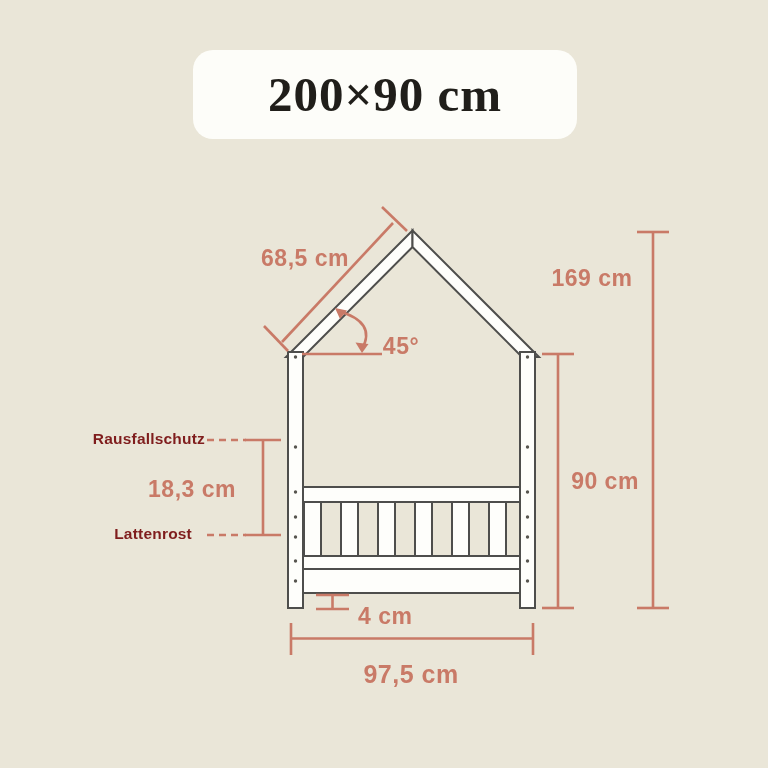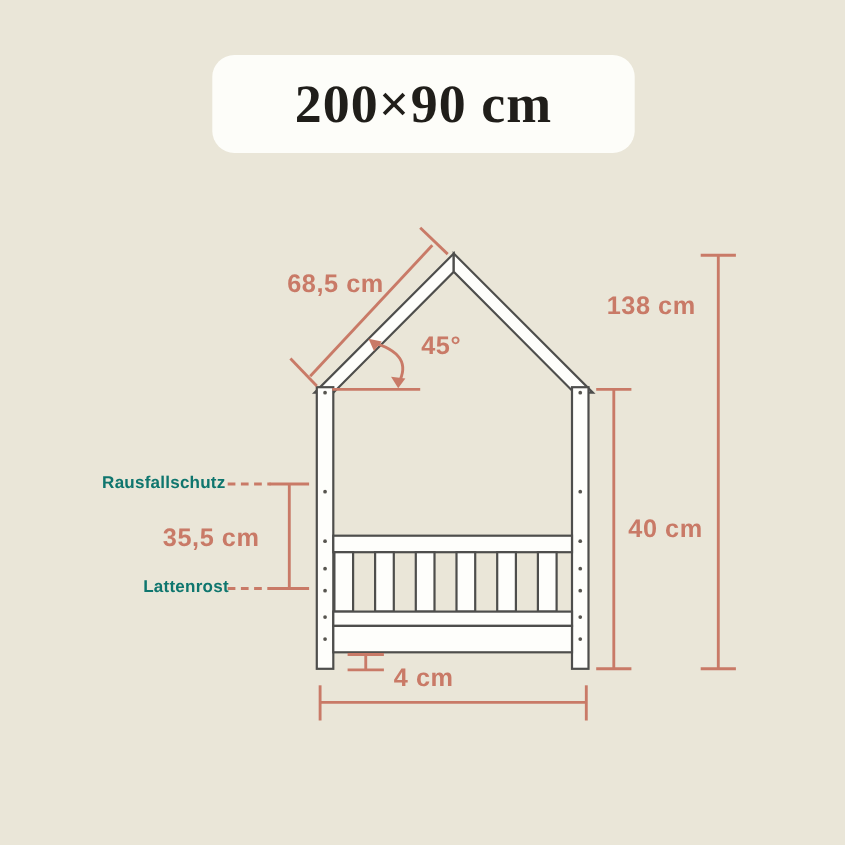--- a/index.html
+++ b/index.html
@@ -32,21 +32,21 @@
     white-space:nowrap;
     line-height:1;
   }
   .lbl-red{
     color:#C97A67;
     font-weight:700;
     font-size:23px;
     letter-spacing:0.5px;
   }
   .lbl-black{
-    color:#0f766e;
+    color:#7f1d1d;
     font-weight:700;
     font-size:15.5px;
     letter-spacing:0.2px;
   }
   .center{transform:translate(-50%,-50%);}
   .right-mid{transform:translate(-100%,-50%);}
   .left-mid{transform:translate(0,-50%);}
   .big{font-size:25px;}
 </style>
 </head>
@@ -144,28 +144,29 @@
       </g>
     </g>
     <g fill="#C97A67" stroke="none">
       <polygon points="335,308 347,310.5 340,319"></polygon>
       <polygon points="362,353 355.5,342.5 368.5,344"></polygon>
     </g>
   </svg>
 
   <div class="lbl lbl-red center" style="left:272px;top:258px;margin-left:33px;">68,5 cm</div>
 
-  <div class="lbl lbl-red center" style="left:401px;top:314px;">45°</div>
+  <div class="lbl lbl-red center" style="left:401px;top:346px;">45°</div>
 
-  <div class="lbl lbl-red center" style="left:592px;top:278px;">138 cm</div>
+  <div class="lbl lbl-red center" style="left:592px;top:278px;">169 cm</div>
 
-  <div class="lbl lbl-red center" style="left:605px;top:481px;">40 cm</div>
+  <div class="lbl lbl-red center" style="left:605px;top:481px;">90 cm</div>
 
-  <div class="lbl lbl-red center" style="left:192px;top:489px;">35,5 cm</div>
+  <div class="lbl lbl-red center" style="left:192px;top:489px;">18,3 cm</div>
 
   <div class="lbl lbl-black right-mid" style="left:205px;top:439px;">Rausfallschutz</div>
 
-  <div class="lbl lbl-black right-mid" style="left:208px;top:534px;">Lattenrost</div>
+  <div class="lbl lbl-black right-mid" style="left:192px;top:534px;">Lattenrost</div>
 
   <div class="lbl lbl-red left-mid" style="left:358px;top:616px;">4 cm</div>
 
+  <div class="lbl lbl-red big center" style="left:411px;top:674px;">97,5 cm</div>
 
 </div>
 
 </body></html>

